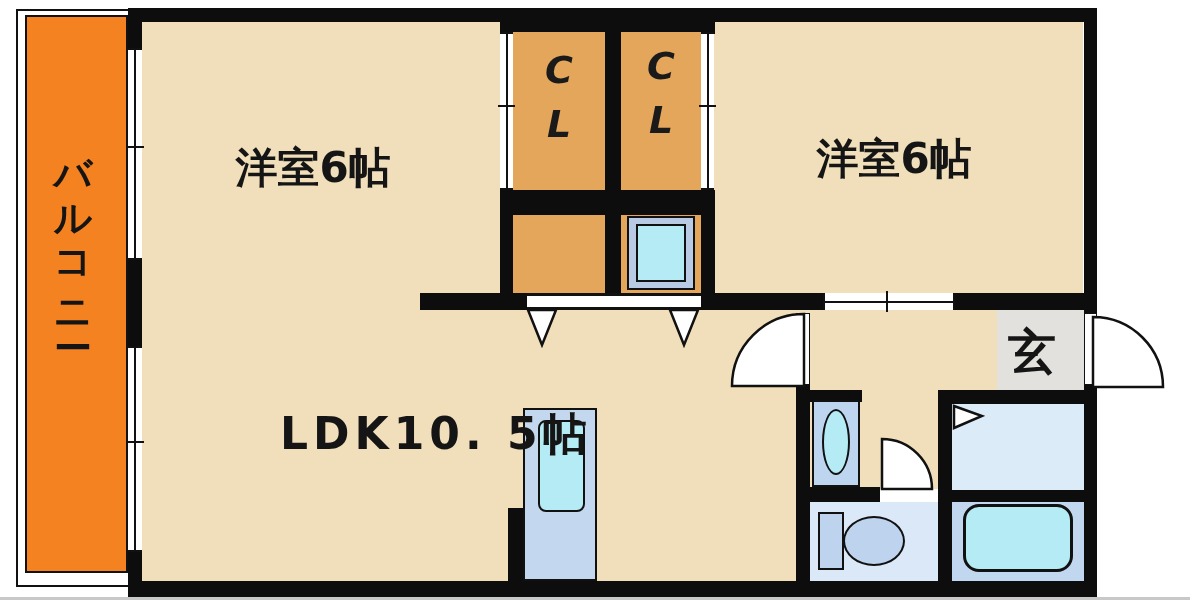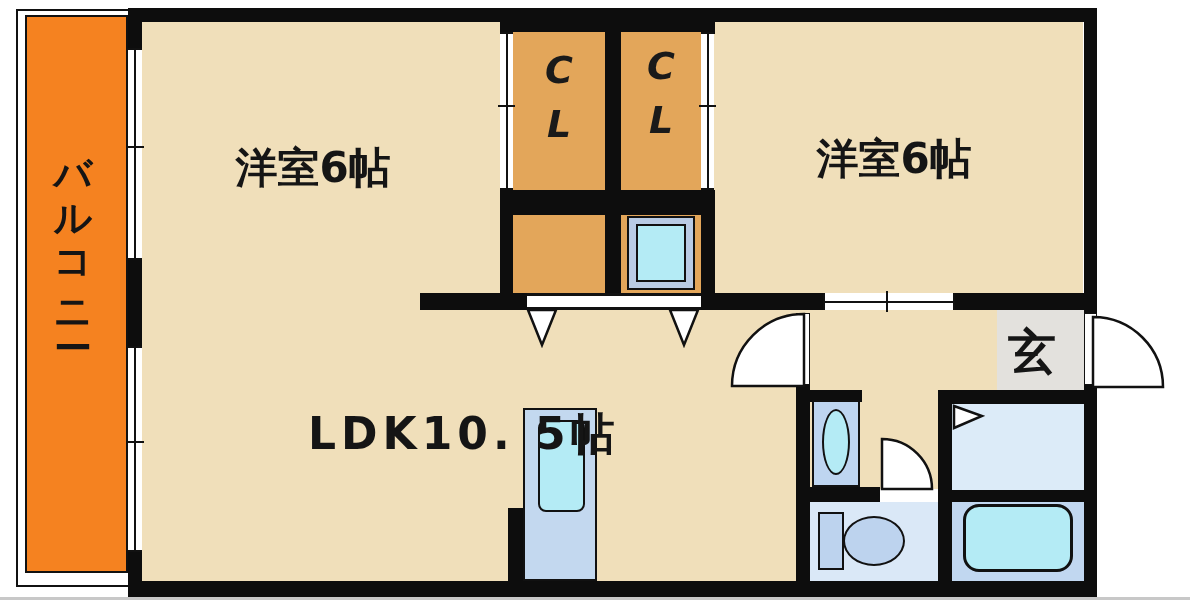--- a/index.html
+++ b/index.html
@@ -111,17 +111,17 @@
   <div class="abs label" style="left:163px;top:147px;width:300px;text-align:center;font-size:42px;">洋室6帖</div>
   <div class="abs label" style="left:744px;top:138px;width:300px;text-align:center;font-size:42px;">洋室6帖</div>
   <div class="abs cl-label" style="left:513px;top:48px;width:92px;font-size:38px;">
     <span>C</span>
     <span>L</span>
   </div>
   <div class="abs cl-label" style="left:621px;top:44px;width:80px;font-size:38px;">
     <span>C</span>
     <span>L</span>
   </div>
-  <div class="abs label" style="left:308px;top:412px;font-size:44px;letter-spacing:5px;">LDK10. 5帖</div>
+  <div class="abs label" style="left:280px;top:412px;font-size:44px;letter-spacing:5px;">LDK10. 5帖</div>
   <div class="abs label" style="left:1008px;top:327px;font-size:48px;">玄</div>
 
   <div class="abs" style="left:0;top:597px;width:1190px;height:3px;background:#c8c8c8;"></div>
 </div>
 
 </body></html>

